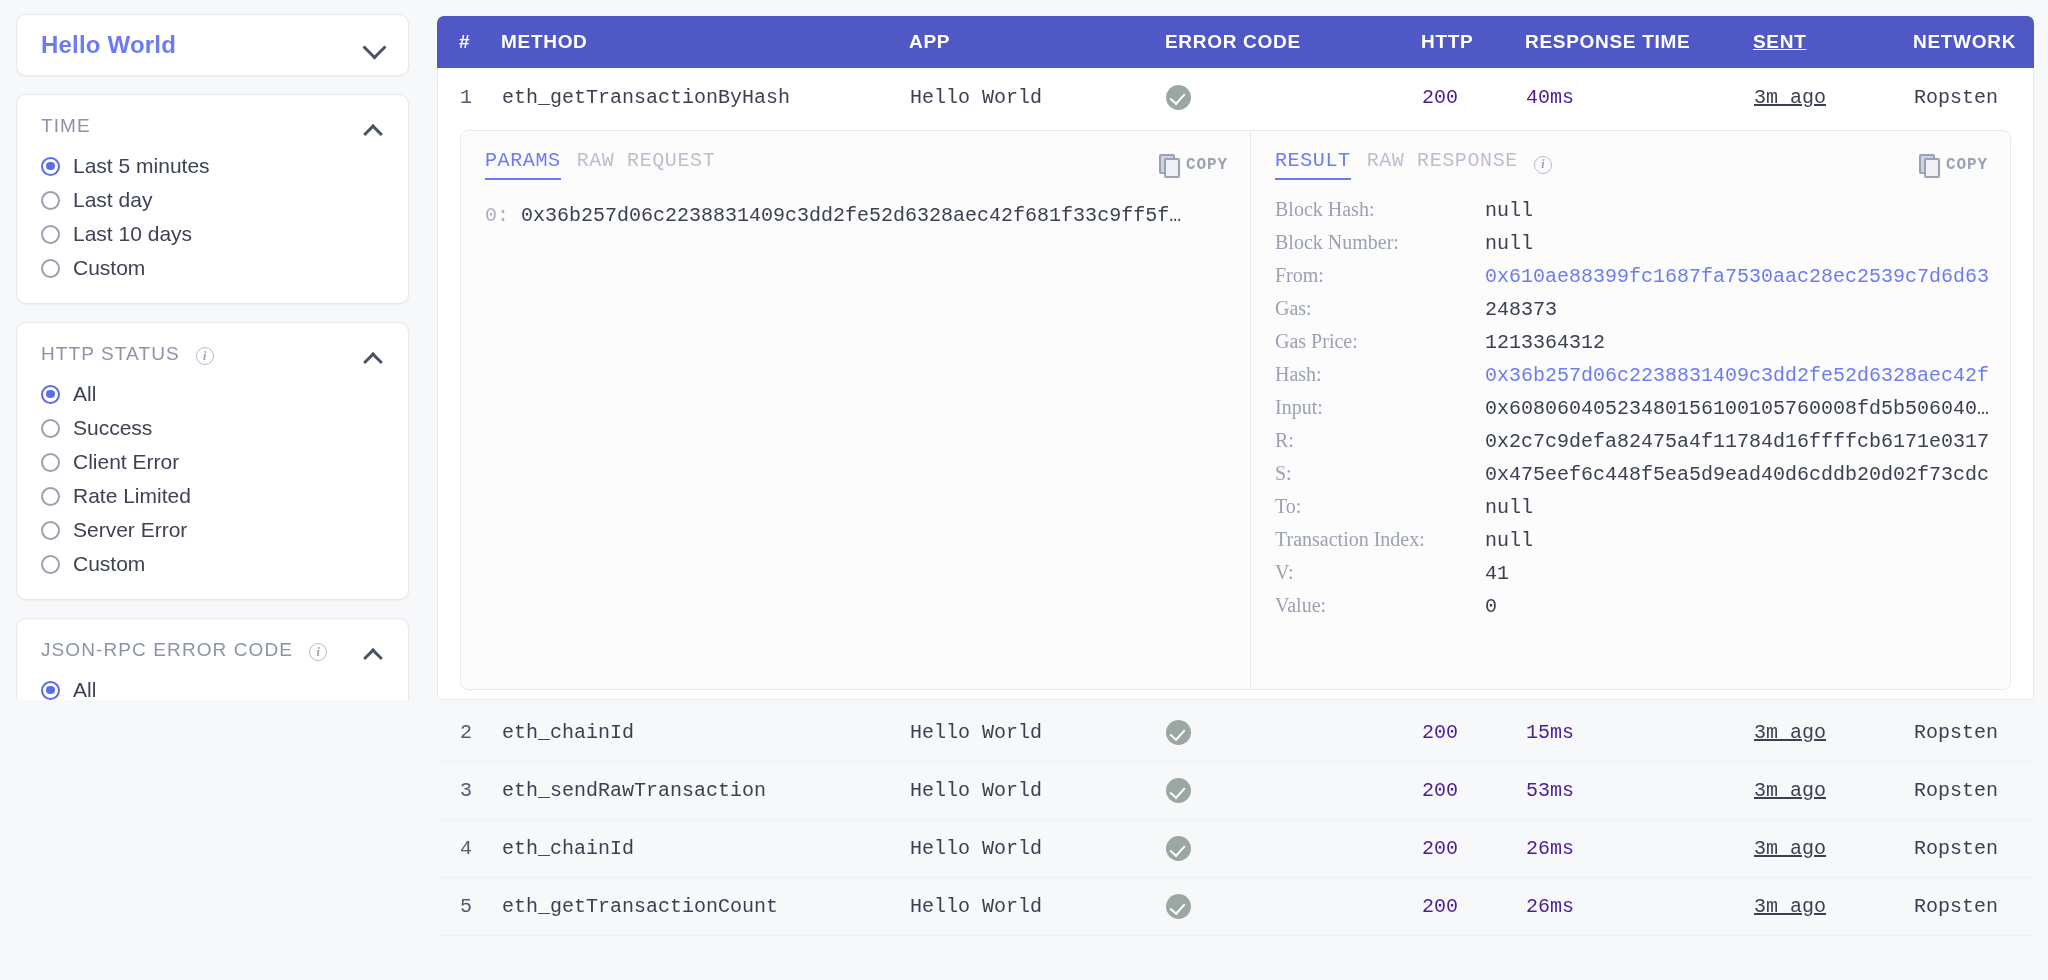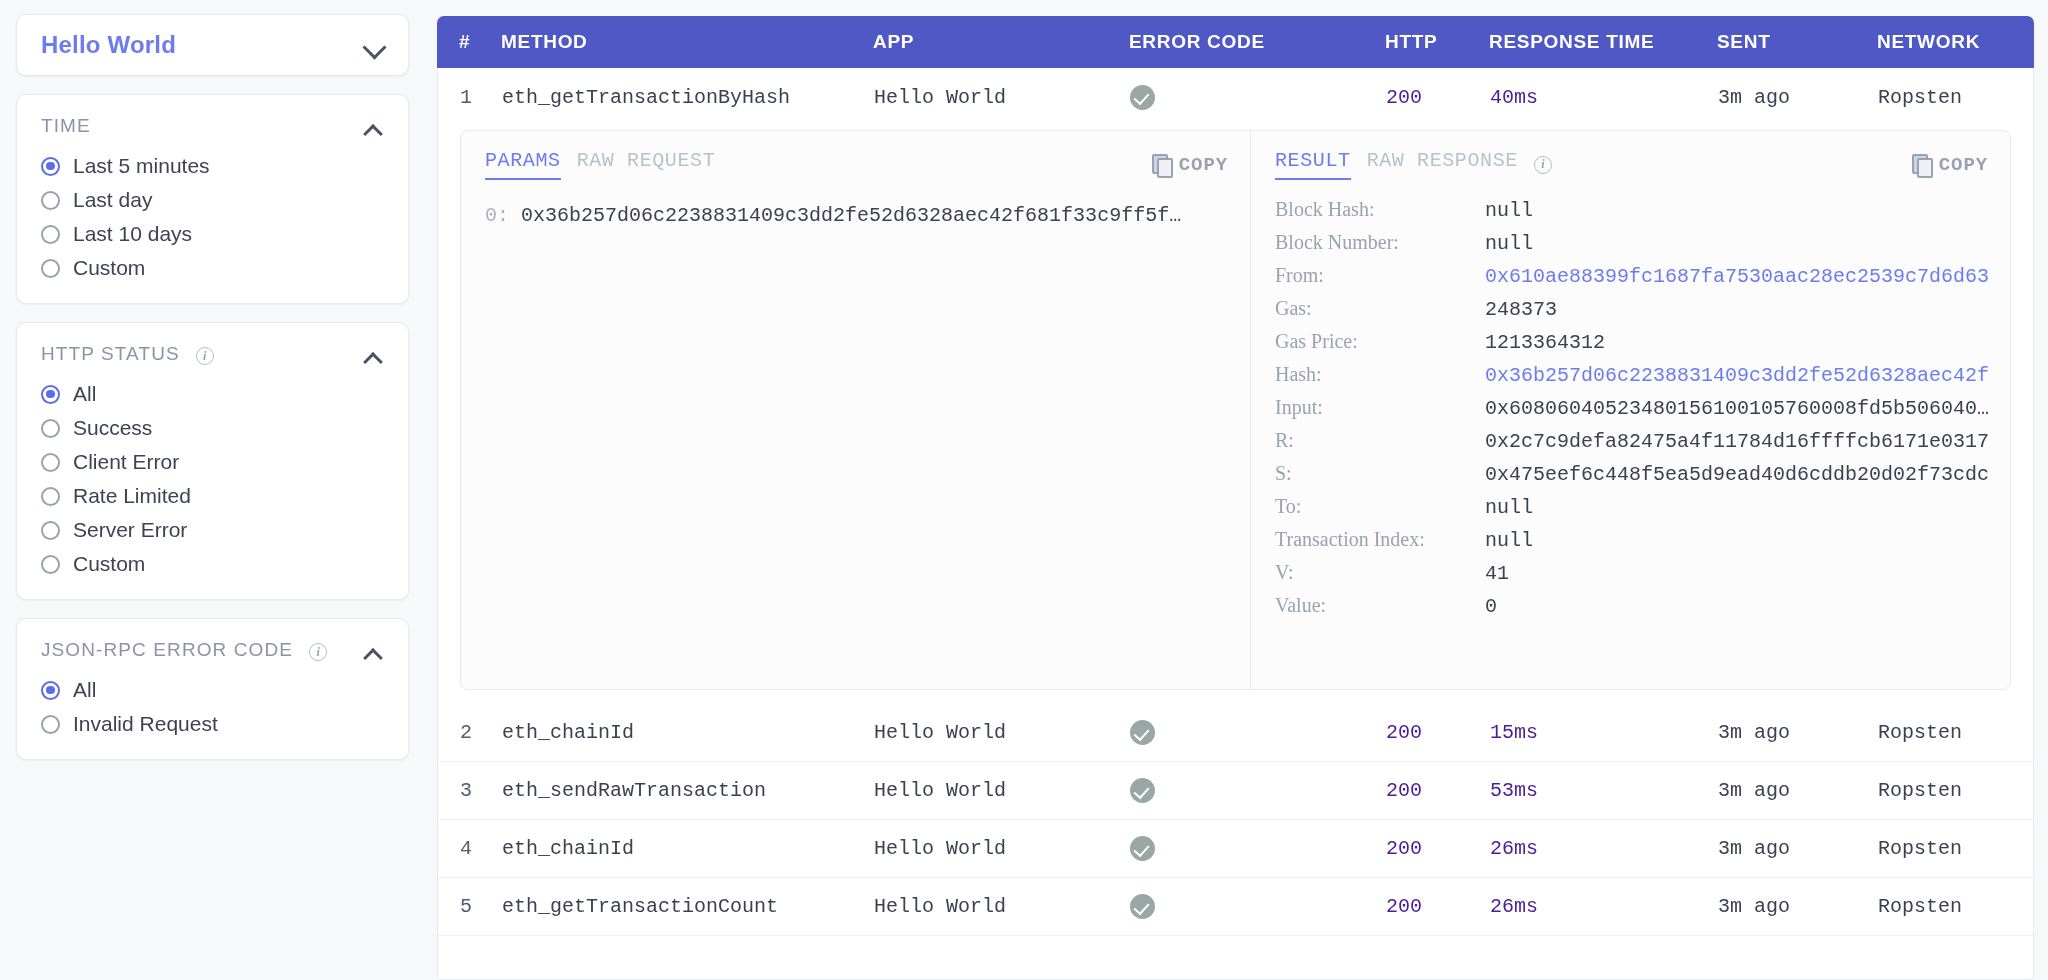--- a/index.html
+++ b/index.html
@@ -2,21 +2,21 @@
 <html><head>
 <meta charset="utf-8">
 <style>
   * { box-sizing: border-box; margin: 0; padding: 0; }
   html, body {
     width: 2048px; height: 980px;
     background: #f7f8fa;
     font-family: "Liberation Sans", sans-serif;
     overflow: hidden;
   }
-  .app { display: flex; width: 2048px; height: 980px; }
+  .app { display: flex; width: 2048px; height: 700px; }
 
   
   .sidebar {
     width: 425px; flex: 0 0 425px;
     padding: 14px 16px 0 16px;
     background: #f7f8fa;
     overflow: hidden;
     position: relative;
   }
   .card {
@@ -101,25 +101,25 @@
   .tbody {
     background: #ffffff;
     border: 1px solid #e7e9ee; border-top: none;
     border-radius: 0 0 4px 4px;
     flex: 1; min-height: 0;
   }
 
   
   .c-num  { width: 64px;  padding-left: 22px; flex: 0 0 64px; }
   .c-meth { width: 372px; flex: 0 0 372px; }
-  .c-app  { width: 256px; flex: 0 0 256px; }
+  .c-app  { width: 256px; flex: 0 0 256px; margin-left: 36px; }
   .c-err  { width: 256px; flex: 0 0 256px; }
   .c-http { width: 104px; flex: 0 0 104px; }
   .c-rt   { width: 228px; flex: 0 0 228px; }
-  .c-sent { width: 160px; flex: 0 0 160px; }
+  .c-sent { width: 160px; flex: 0 0 160px; text-decoration: underline; }
   .c-net  { width: 176px; flex: 0 0 176px; }
   .c-act  { flex: 1; display: flex; align-items: center; justify-content: flex-end;
             gap: 22px; padding-right: 26px; }
 
   .row {
     display: flex; align-items: center;
     height: 58px;
     font-family: "Liberation Mono", monospace;
     font-size: 20px; color: #3c4151;
     border-bottom: 1px solid #eef0f4;
@@ -160,21 +160,21 @@
   .tabs { display: flex; align-items: baseline; gap: 16px; }
   .tab {
     font-family: "Liberation Mono", monospace;
     font-size: 20px; letter-spacing: .6px; color: #b9bfcc;
     padding-bottom: 6px;
   }
   .tab.active { color: #6b7cf0; border-bottom: 2px solid #6b7cf0; }
   .pane-head .spacer { flex: 1; }
   .copy {
     display: flex; align-items: center; gap: 8px;
-    color: #9aa1b1; font-size: 19px; font-weight: 700; letter-spacing: .9px;
+    color: #9aa1b1; font-size: 16px; font-weight: 700; letter-spacing: .9px;
     font-family: "Liberation Mono", monospace;
   }
   .copy-ico {
     width: 19px; height: 22px; position: relative; display: inline-block;
   }
   .copy-ico:before, .copy-ico:after {
     content: ""; position: absolute; border: 2px solid #9aa1b1; border-radius: 2px;
   }
   .copy-ico:before { left: 0; top: 0; width: 12px; height: 16px; background: #cfd4e2; }
   .copy-ico:after  { left: 5px; top: 4px; width: 12px; height: 16px; background: #eef0f6; }

